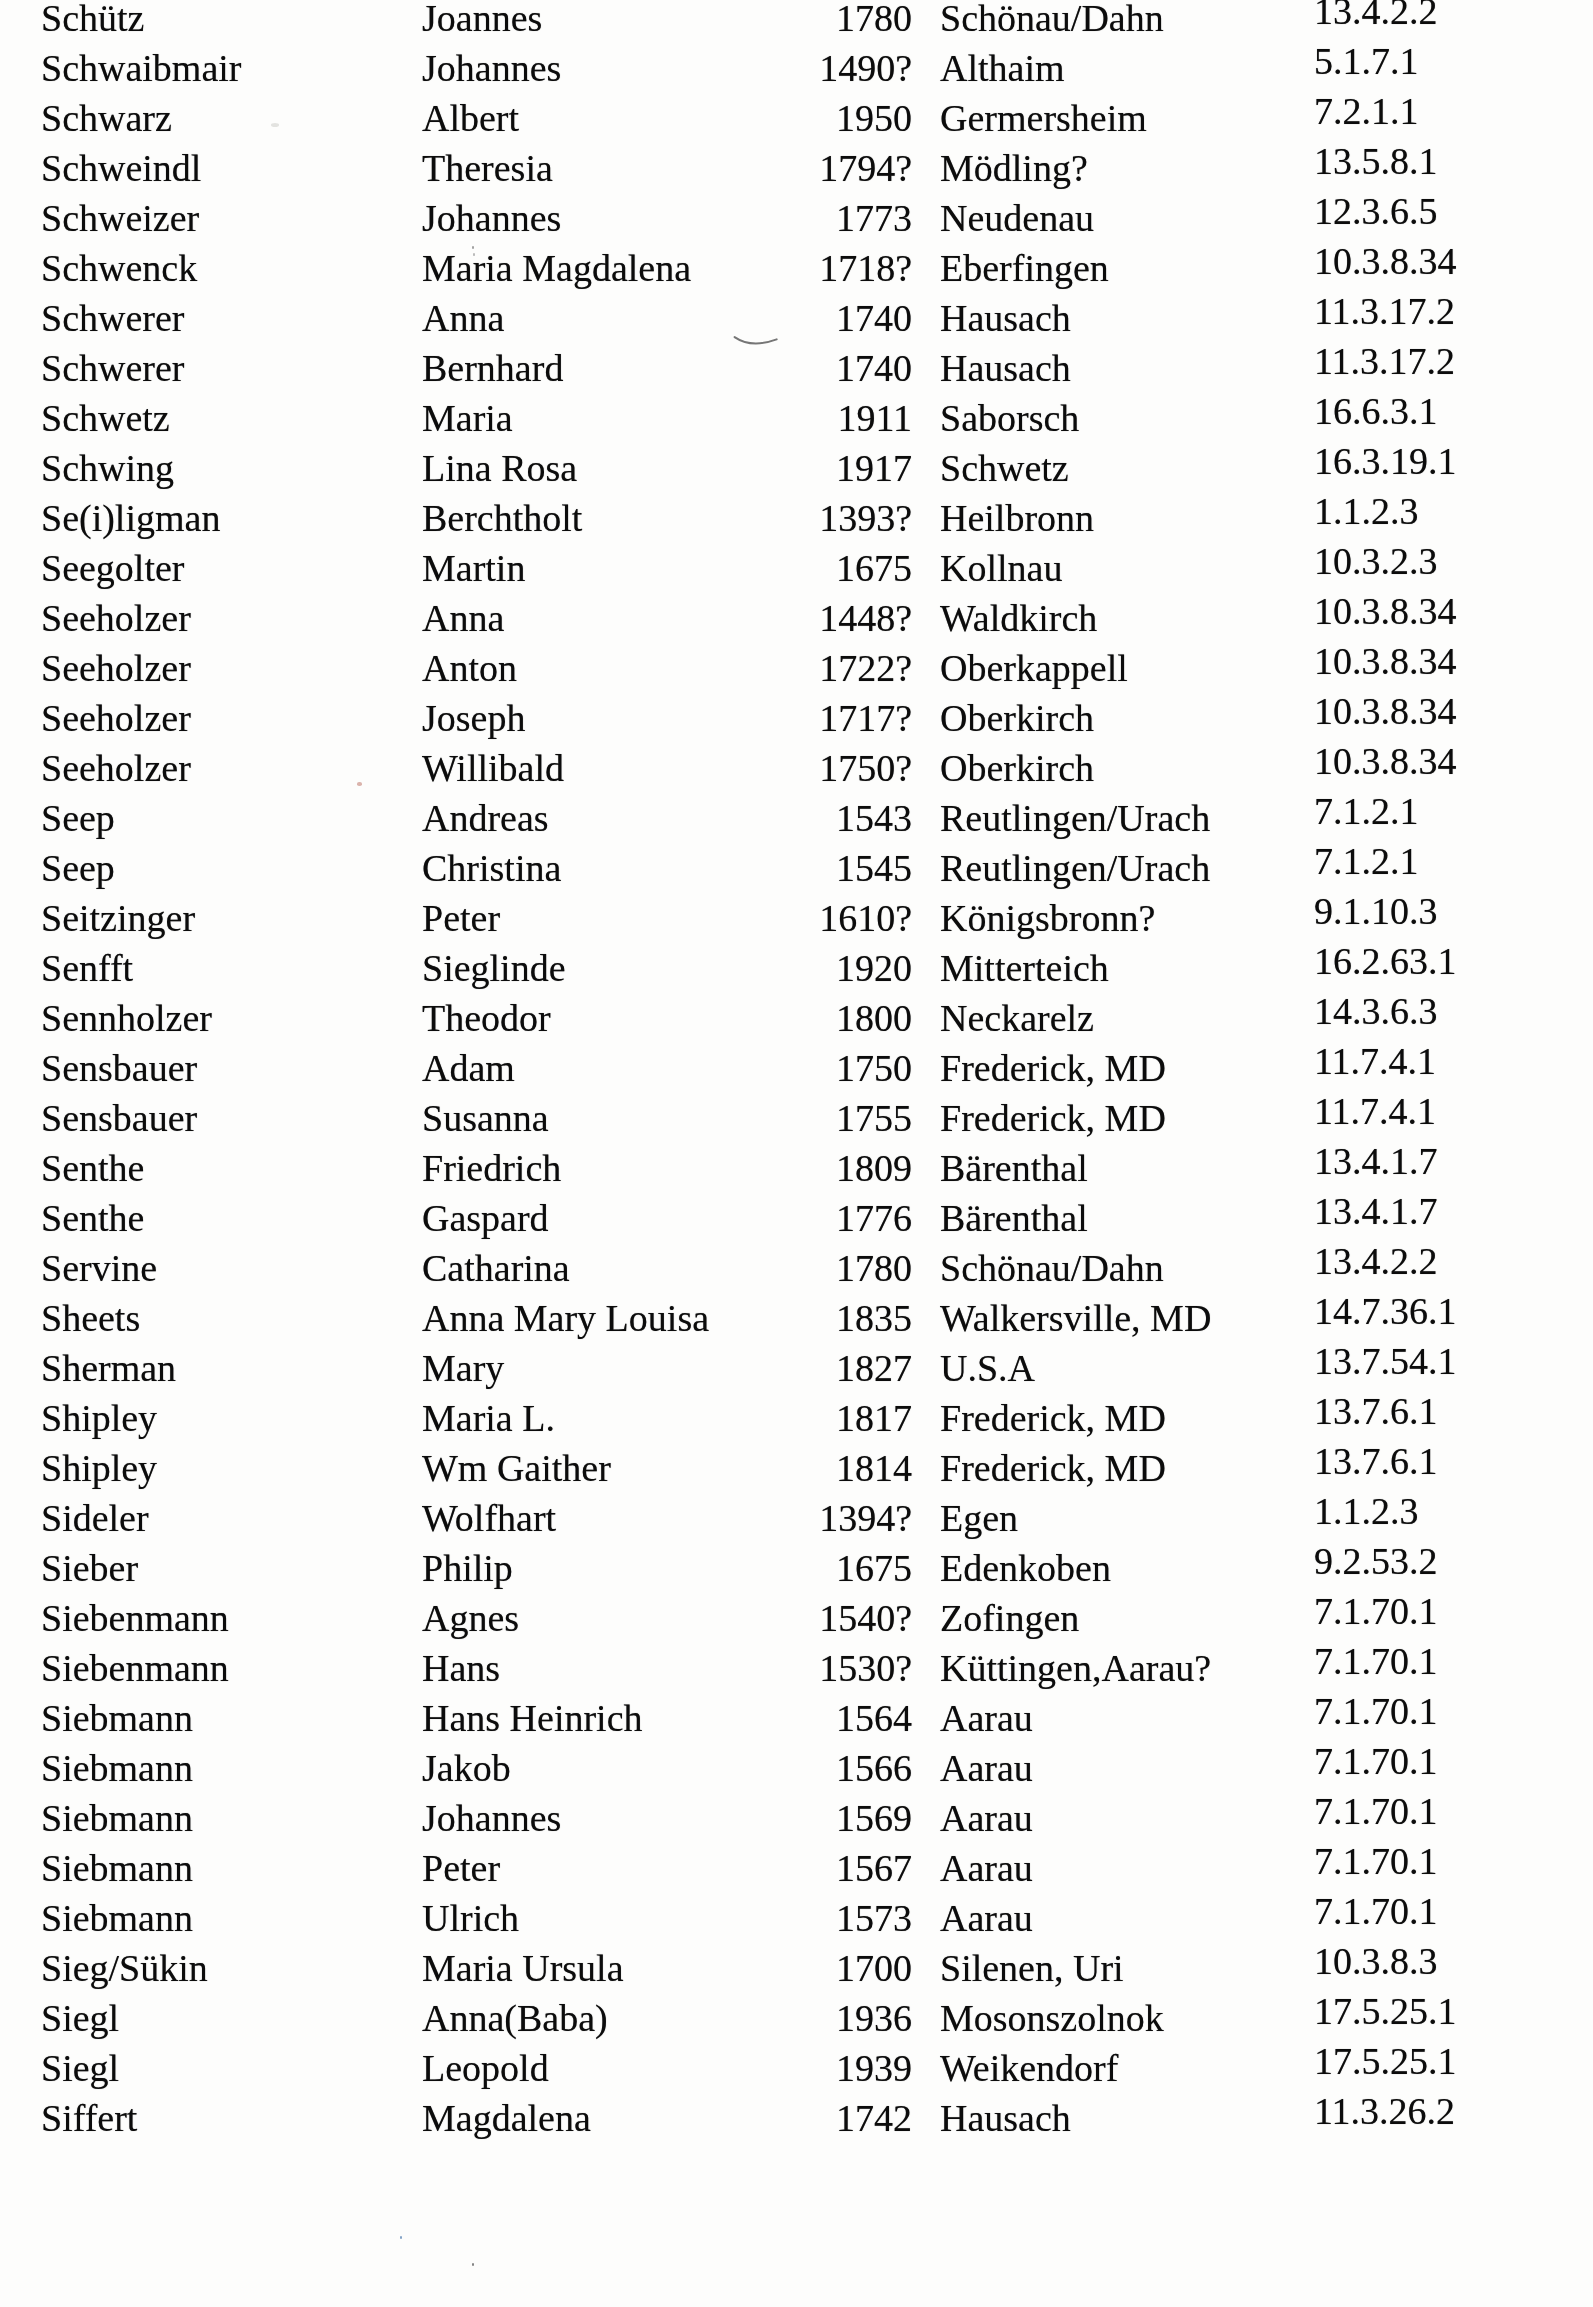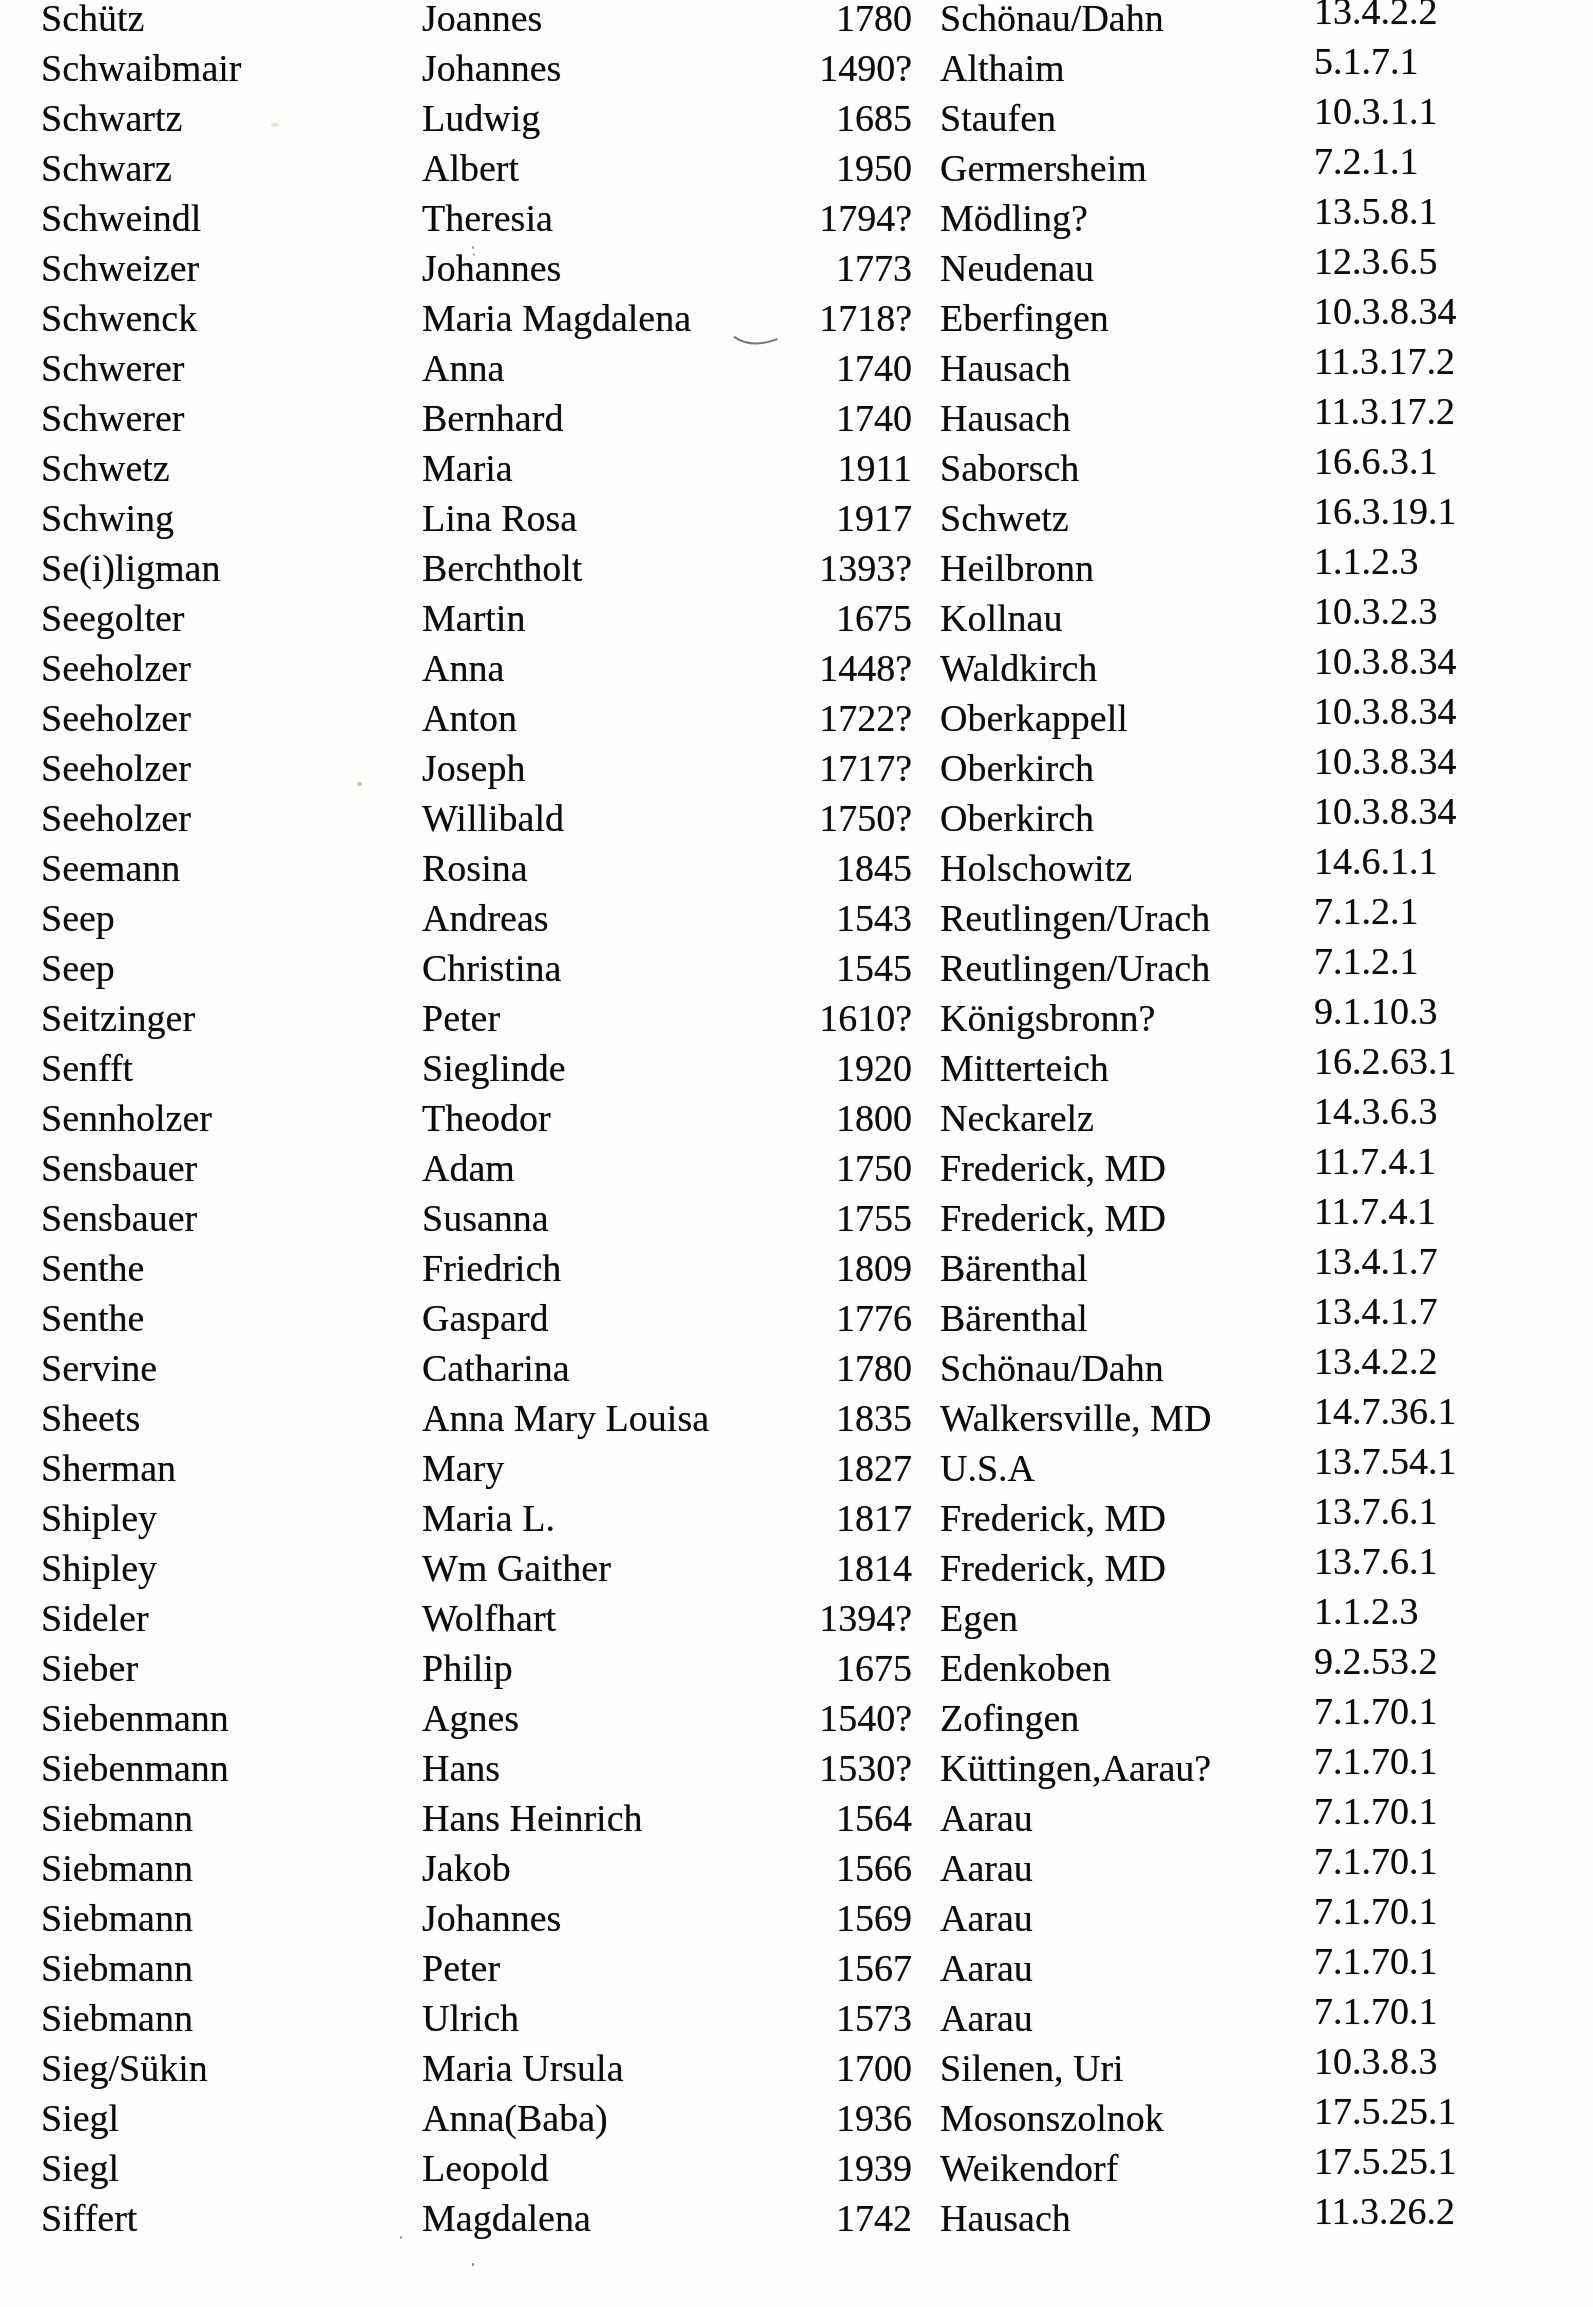--- a/index.html
+++ b/index.html
@@ -60,27 +60,20 @@
     </div>
 
     <div class="row">
       <span class="cell surname">Schwaibmair</span>
       <span class="cell given">Johannes</span>
       <span class="cell year">1490?</span>
       <span class="cell place">Althaim</span>
       <span class="cell ref">5.1.7.1</span>
     </div>
 
-    <div class="row">
-      <span class="cell surname">Schwartz</span>
-      <span class="cell given">Ludwig</span>
-      <span class="cell year">1685</span>
-      <span class="cell place">Staufen</span>
-      <span class="cell ref">10.3.1.1</span>
-    </div>
 
     <div class="row">
       <span class="cell surname">Schwarz</span>
       <span class="cell given">Albert</span>
       <span class="cell year">1950</span>
       <span class="cell place">Germersheim</span>
       <span class="cell ref">7.2.1.1</span>
     </div>
 
     <div class="row">
@@ -180,27 +173,20 @@
     </div>
 
     <div class="row">
       <span class="cell surname">Seeholzer</span>
       <span class="cell given">Willibald</span>
       <span class="cell year">1750?</span>
       <span class="cell place">Oberkirch</span>
       <span class="cell ref">10.3.8.34</span>
     </div>
 
-    <div class="row">
-      <span class="cell surname">Seemann</span>
-      <span class="cell given">Rosina</span>
-      <span class="cell year">1845</span>
-      <span class="cell place">Holschowitz</span>
-      <span class="cell ref">14.6.1.1</span>
-    </div>
 
     <div class="row">
       <span class="cell surname">Seep</span>
       <span class="cell given">Andreas</span>
       <span class="cell year">1543</span>
       <span class="cell place">Reutlingen/Urach</span>
       <span class="cell ref">7.1.2.1</span>
     </div>
 
     <div class="row">

